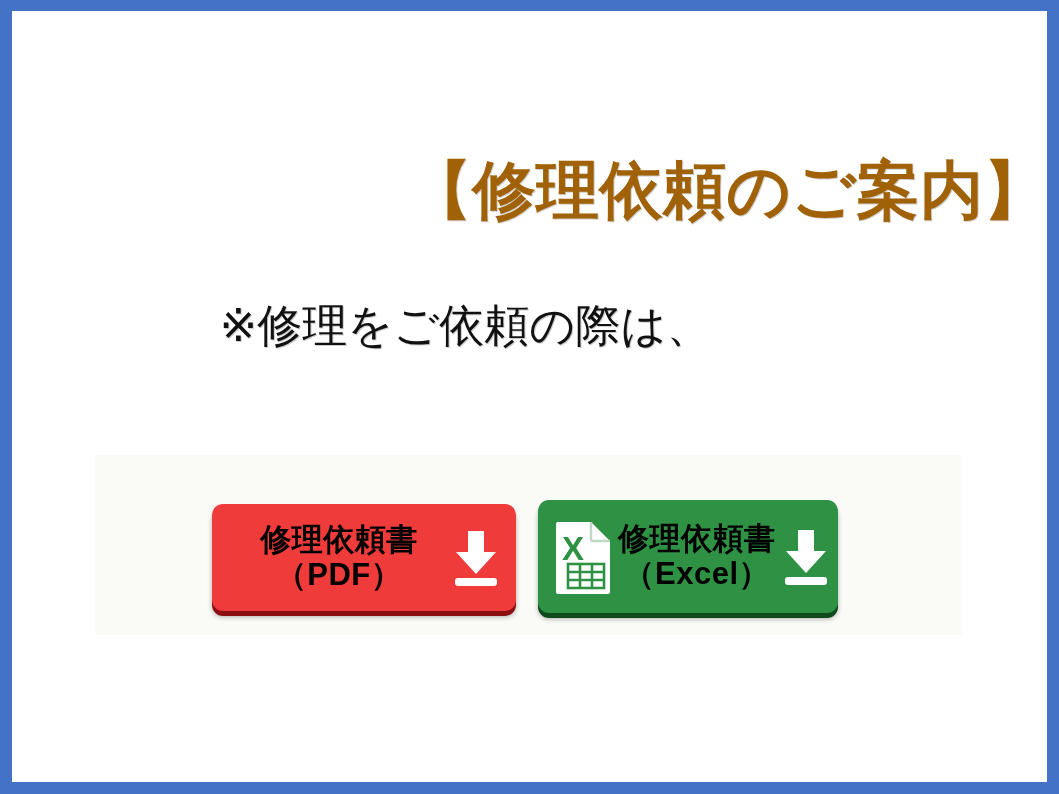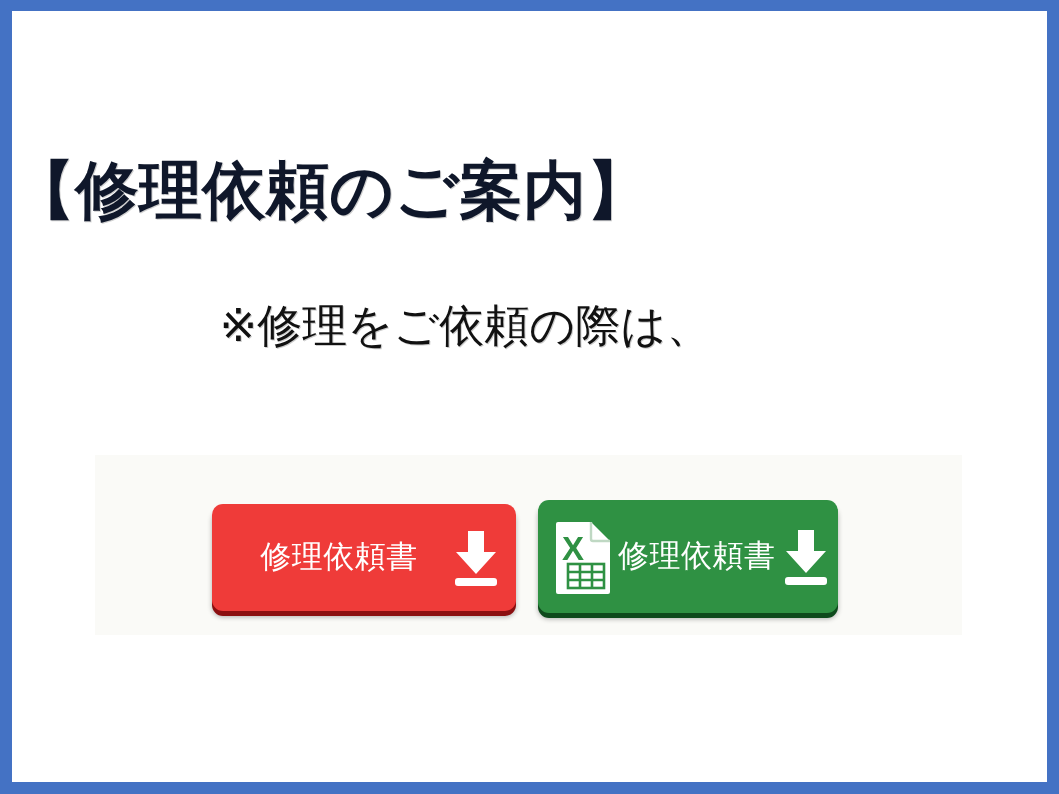--- a/index.html
+++ b/index.html
@@ -48,22 +48,22 @@
     width: 867px;
     height: 180px;
     background: #FAFAF7;
   }
 
   .title {
     position: absolute;
     left: 0;
     top: 145px;
     width: 1035px;
-    text-align: left;
-    color: #0f172a;
+    text-align: right;
+    color: #a16207;
     font-size: 63px;
     font-weight: bold;
     letter-spacing: 0.5px;
     line-height: 1.08;
     text-shadow: 1px 1px 0 rgba(120,120,120,0.35);
     white-space: nowrap;
   }
 
   .body-text {
     position: absolute;
@@ -120,22 +120,22 @@
     flex: 0 0 auto;
     width: 60px;
     height: 74px;
     position: relative;
   }
   .doc-icon svg { display: block; width: 60px; height: 74px; }
 
   .btn-label {
     flex: 1 1 auto;
     text-align: center;
-    color: #ffffff;
-    font-weight: normal;
+    color: #000000;
+    font-weight: bold;
     line-height: 1.12;
     padding: 0 4px;
   }
   .btn-label .l1 { display: block; font-size: 31px; letter-spacing: 0.5px; white-space: nowrap; }
   .btn-label .l2 { display: block; font-size: 31px; letter-spacing: 0.5px; white-space: nowrap; }
 
   .dl-arrow {
     flex: 0 0 auto;
     width: 52px;
     height: 62px;
@@ -162,20 +162,21 @@
       <span class="body-line">※修理をご依頼の際は、</span>
     </div>
 
     <div class="button-row">
 
       <div class="dl-btn pdf">
 
 
         <span class="btn-label">
           <span class="l1">修理依頼書</span>
+          <span class="l2">（PDF）</span>
         </span>
 
         <span class="dl-arrow">
           <svg viewBox="0 0 52 62" xmlns="http://www.w3.org/2000/svg">
             <path d="M18 4 h16 v21 h12 l-20 22 l-20 -22 h12 z" fill="#FFFFFF"></path>
             <rect x="5" y="51" width="42" height="8" rx="3" fill="#FFFFFF"></rect>
           </svg>
         </span>
       </div>
 
@@ -191,20 +192,21 @@
               <line x1="14" y1="52" x2="50" y2="52"></line>
               <line x1="14" y1="60" x2="50" y2="60"></line>
               <line x1="26" y1="44" x2="26" y2="68"></line>
               <line x1="38" y1="44" x2="38" y2="68"></line>
             </g>
           </svg>
         </span>
 
         <span class="btn-label">
           <span class="l1">修理依頼書</span>
+          <span class="l2">（Excel）</span>
         </span>
 
         <span class="dl-arrow">
           <svg viewBox="0 0 52 62" xmlns="http://www.w3.org/2000/svg">
             <path d="M18 4 h16 v21 h12 l-20 22 l-20 -22 h12 z" fill="#FFFFFF"></path>
             <rect x="5" y="51" width="42" height="8" rx="3" fill="#FFFFFF"></rect>
           </svg>
         </span>
       </div>
 

